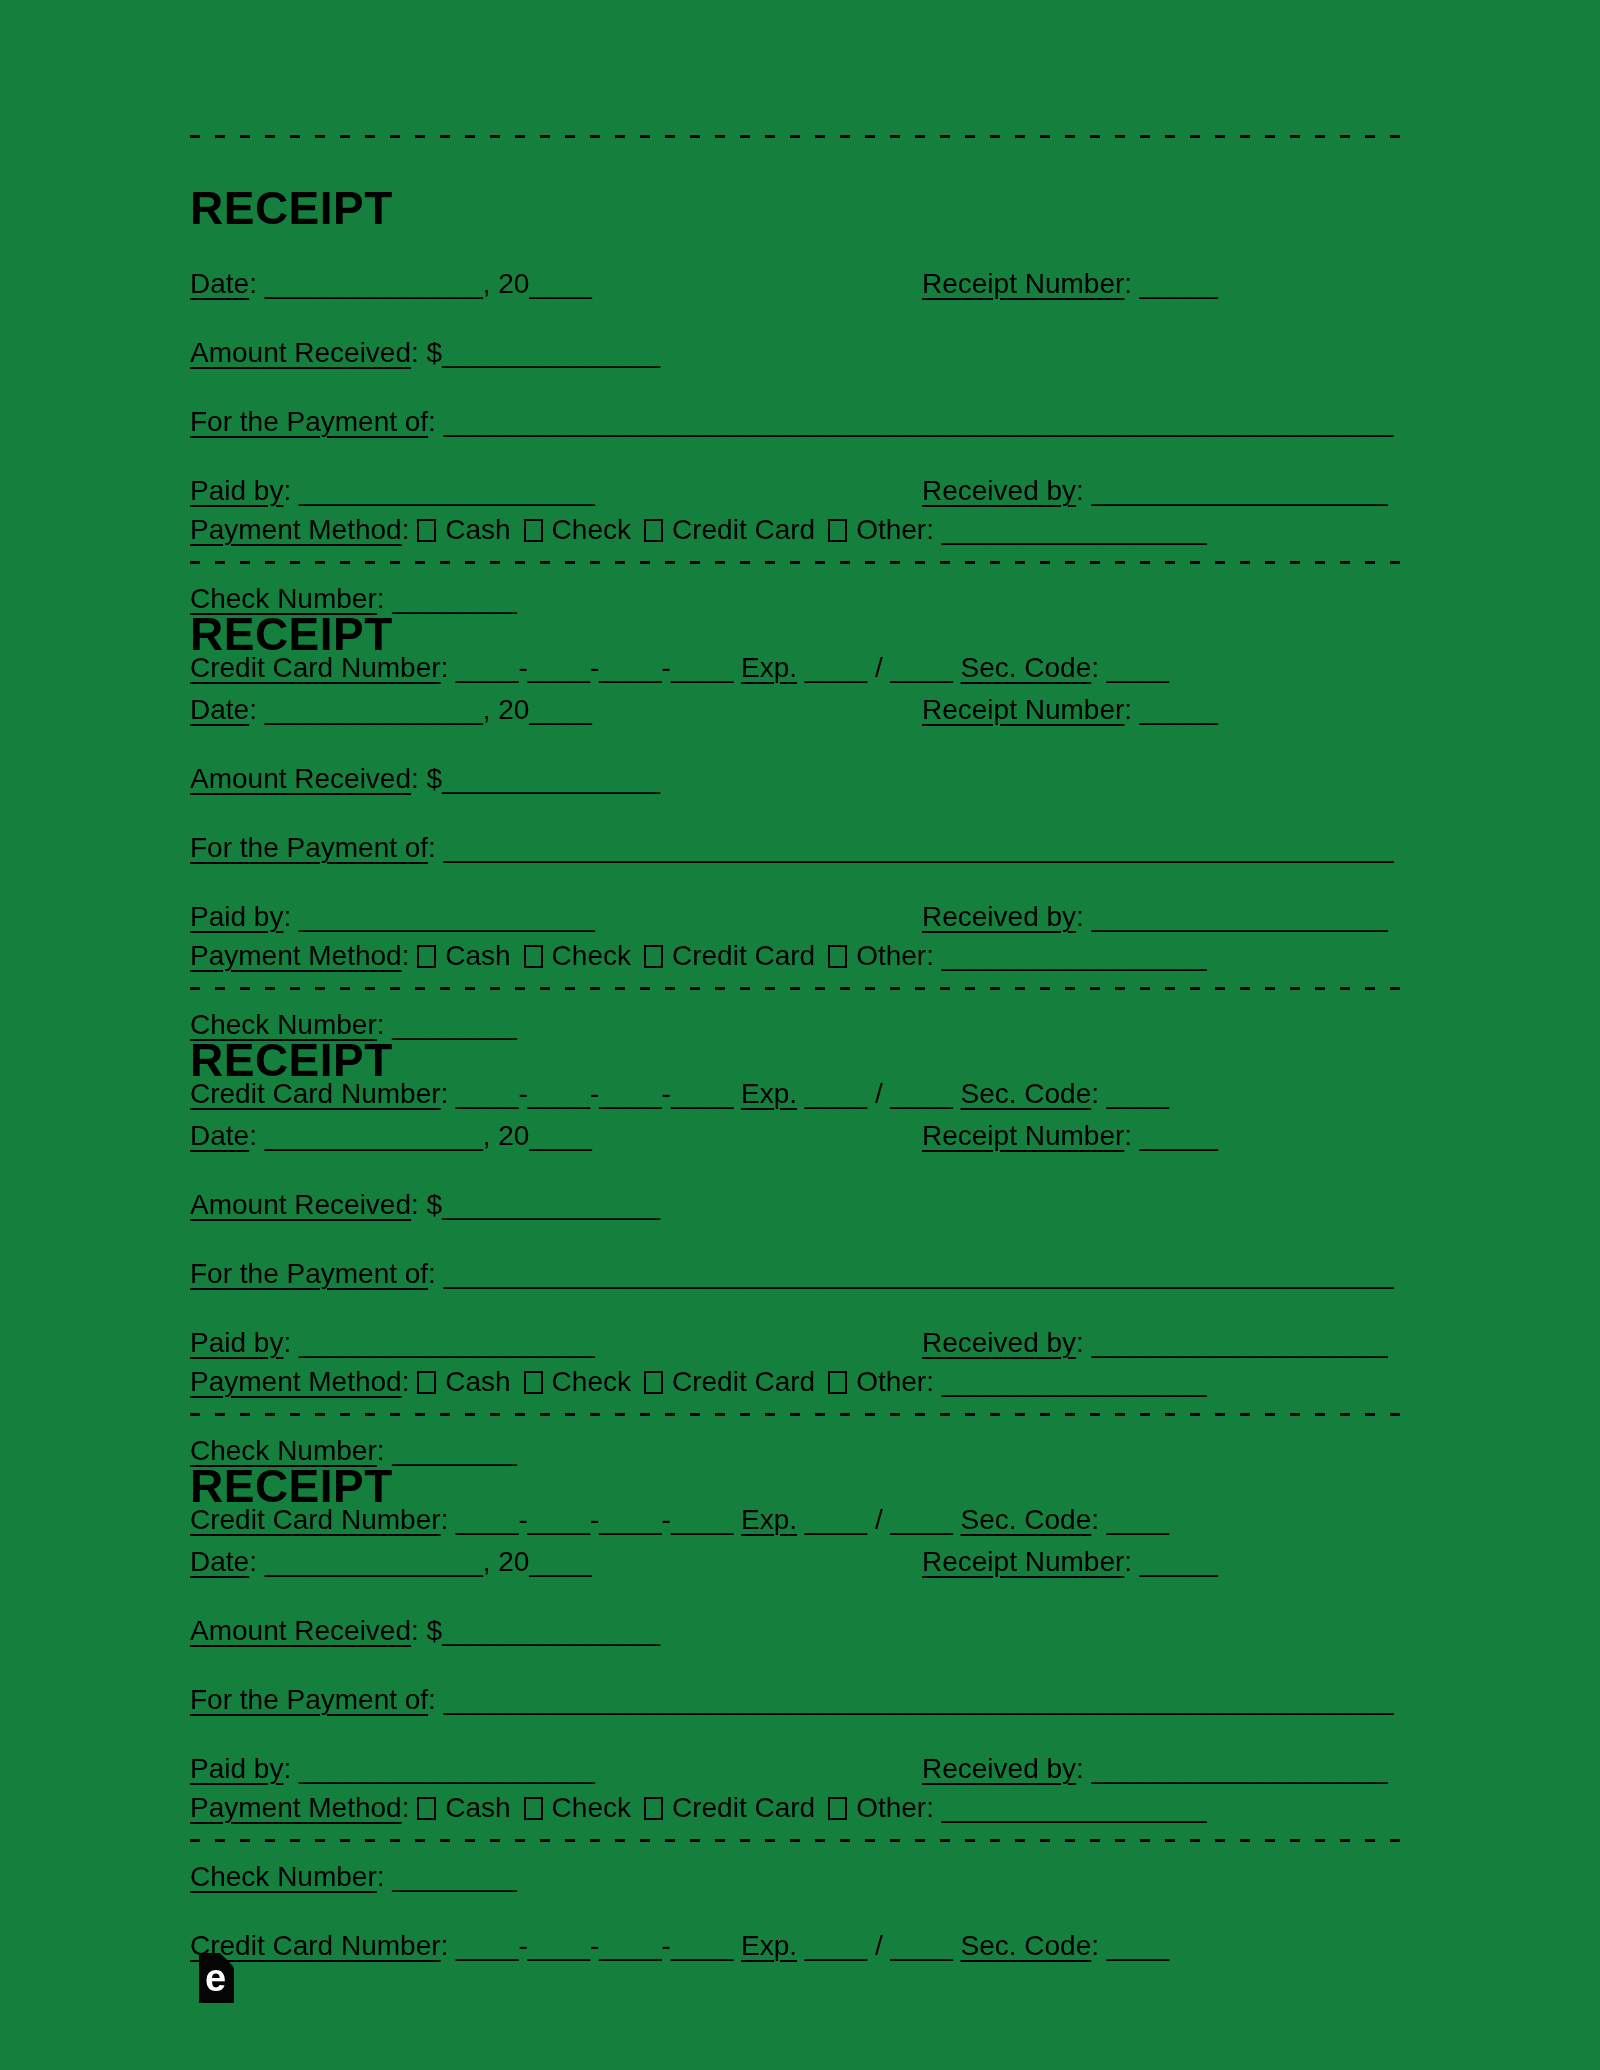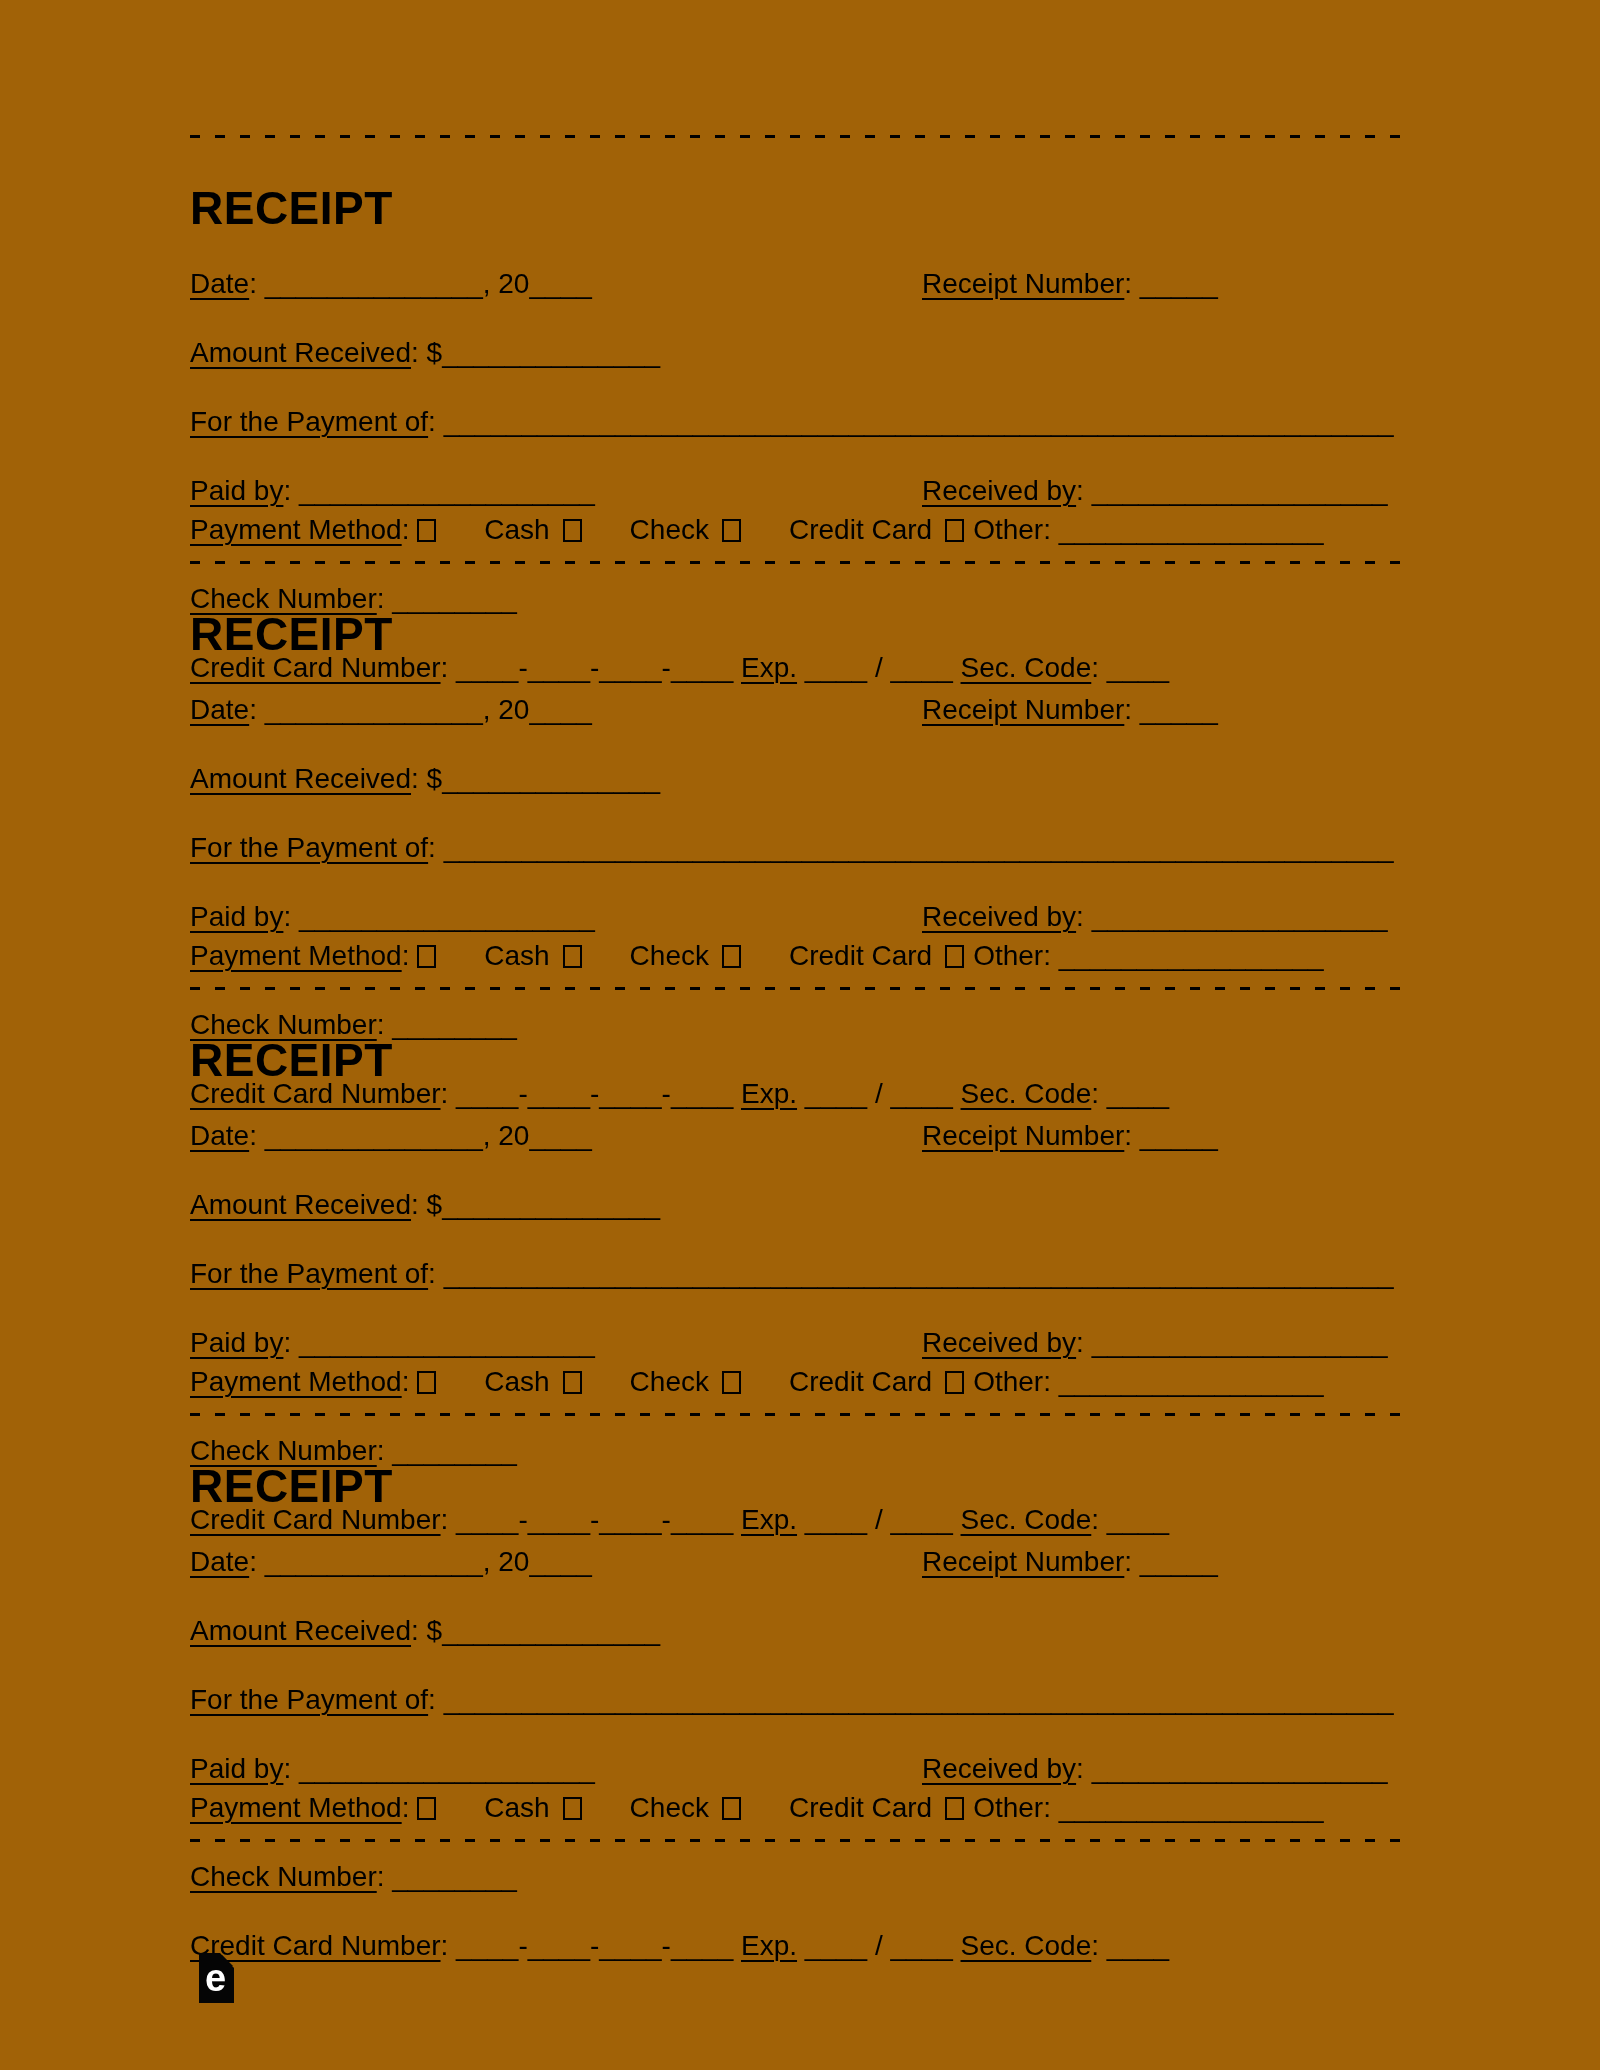--- a/index.html
+++ b/index.html
@@ -1,17 +1,17 @@
 <!DOCTYPE html>
 <html><head>
 <meta charset="utf-8">
 <style>
   html,body{margin:0;padding:0;background:#ffffff;}
   .page{
-    position:relative;width:1600px;height:2070px;background:#a16207;
+    position:relative;width:1600px;height:2070px;background:#15803d;
     font-family:"Liberation Sans", sans-serif;color:#000;overflow:hidden;
   }
   .content{position:absolute;left:190px;top:0;width:1216px;height:100%;}
   .receipt{position:absolute;left:0;width:1216px;}
   .dashes{
     height:3px;width:1211px;
     background:repeating-linear-gradient(90deg,#000 0 10px,transparent 10px 25px);
   }
   .dashes.end{position:absolute;left:0;top:1839px;}
   .title{
@@ -20,21 +20,21 @@
   }
   .rows{margin-top:35px;}
   .row{position:relative;height:33px;line-height:33px;font-size:28px;white-space:pre;margin-top:36px;}
   .row.pm{margin-top:6px;}
   .u{text-decoration:underline;text-decoration-thickness:2px;text-underline-offset:5px;}
   .rcol{position:absolute;left:732px;top:0;white-space:pre;}
   .box{
     display:inline-block;width:15px;height:19px;border:2px solid #000;
     vertical-align:-3px;margin:0 9px 0 0;box-sizing:content-box;
   }
-  .opt{margin-right:13px;margin-left:39px;}
+  .opt{margin-right:13px;}
   .logo{position:absolute;left:199px;top:1953px;width:35px;height:50px;}
   .logo-body{
     position:absolute;left:0;top:0;width:35px;height:50px;background:#050505;
     clip-path:polygon(0 0,21px 0,35px 15px,35px 50px,0 50px);
   }
   .logo-fold{
     position:absolute;right:1px;top:2px;width:11px;height:11px;background:#050505;
     clip-path:polygon(0 0,100% 100%,0 100%);
   }
   .logo-letter{

